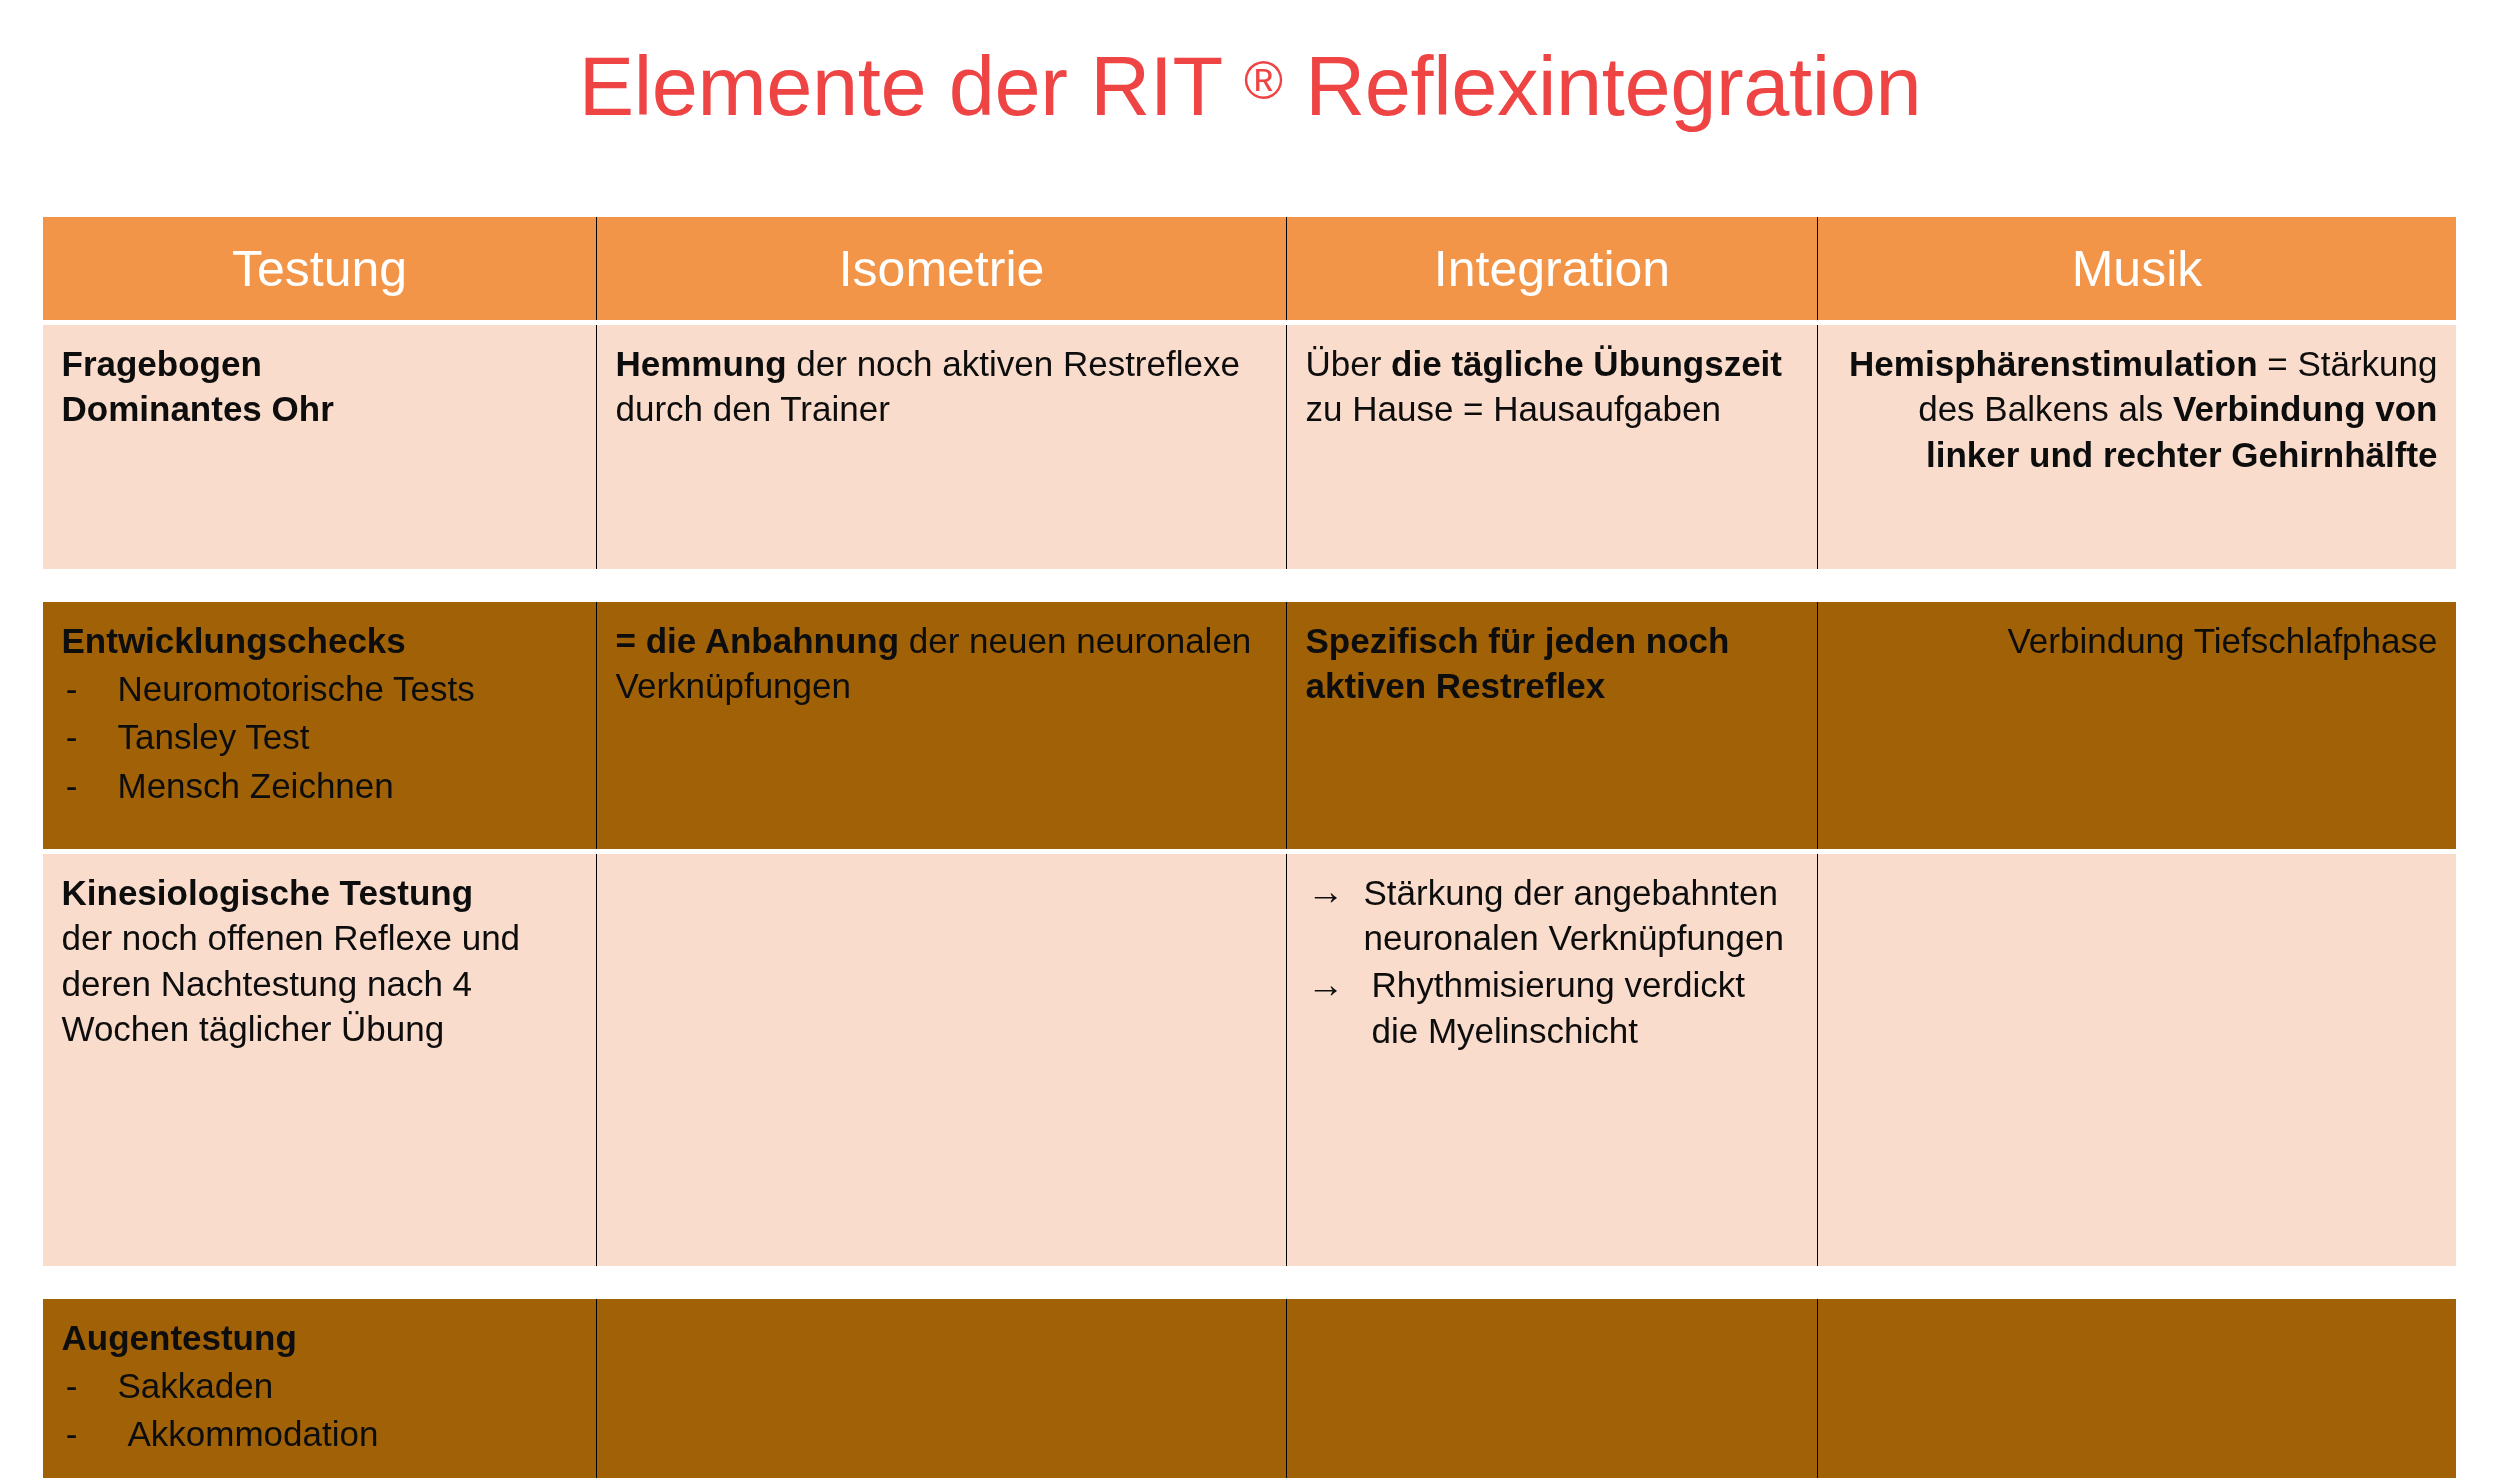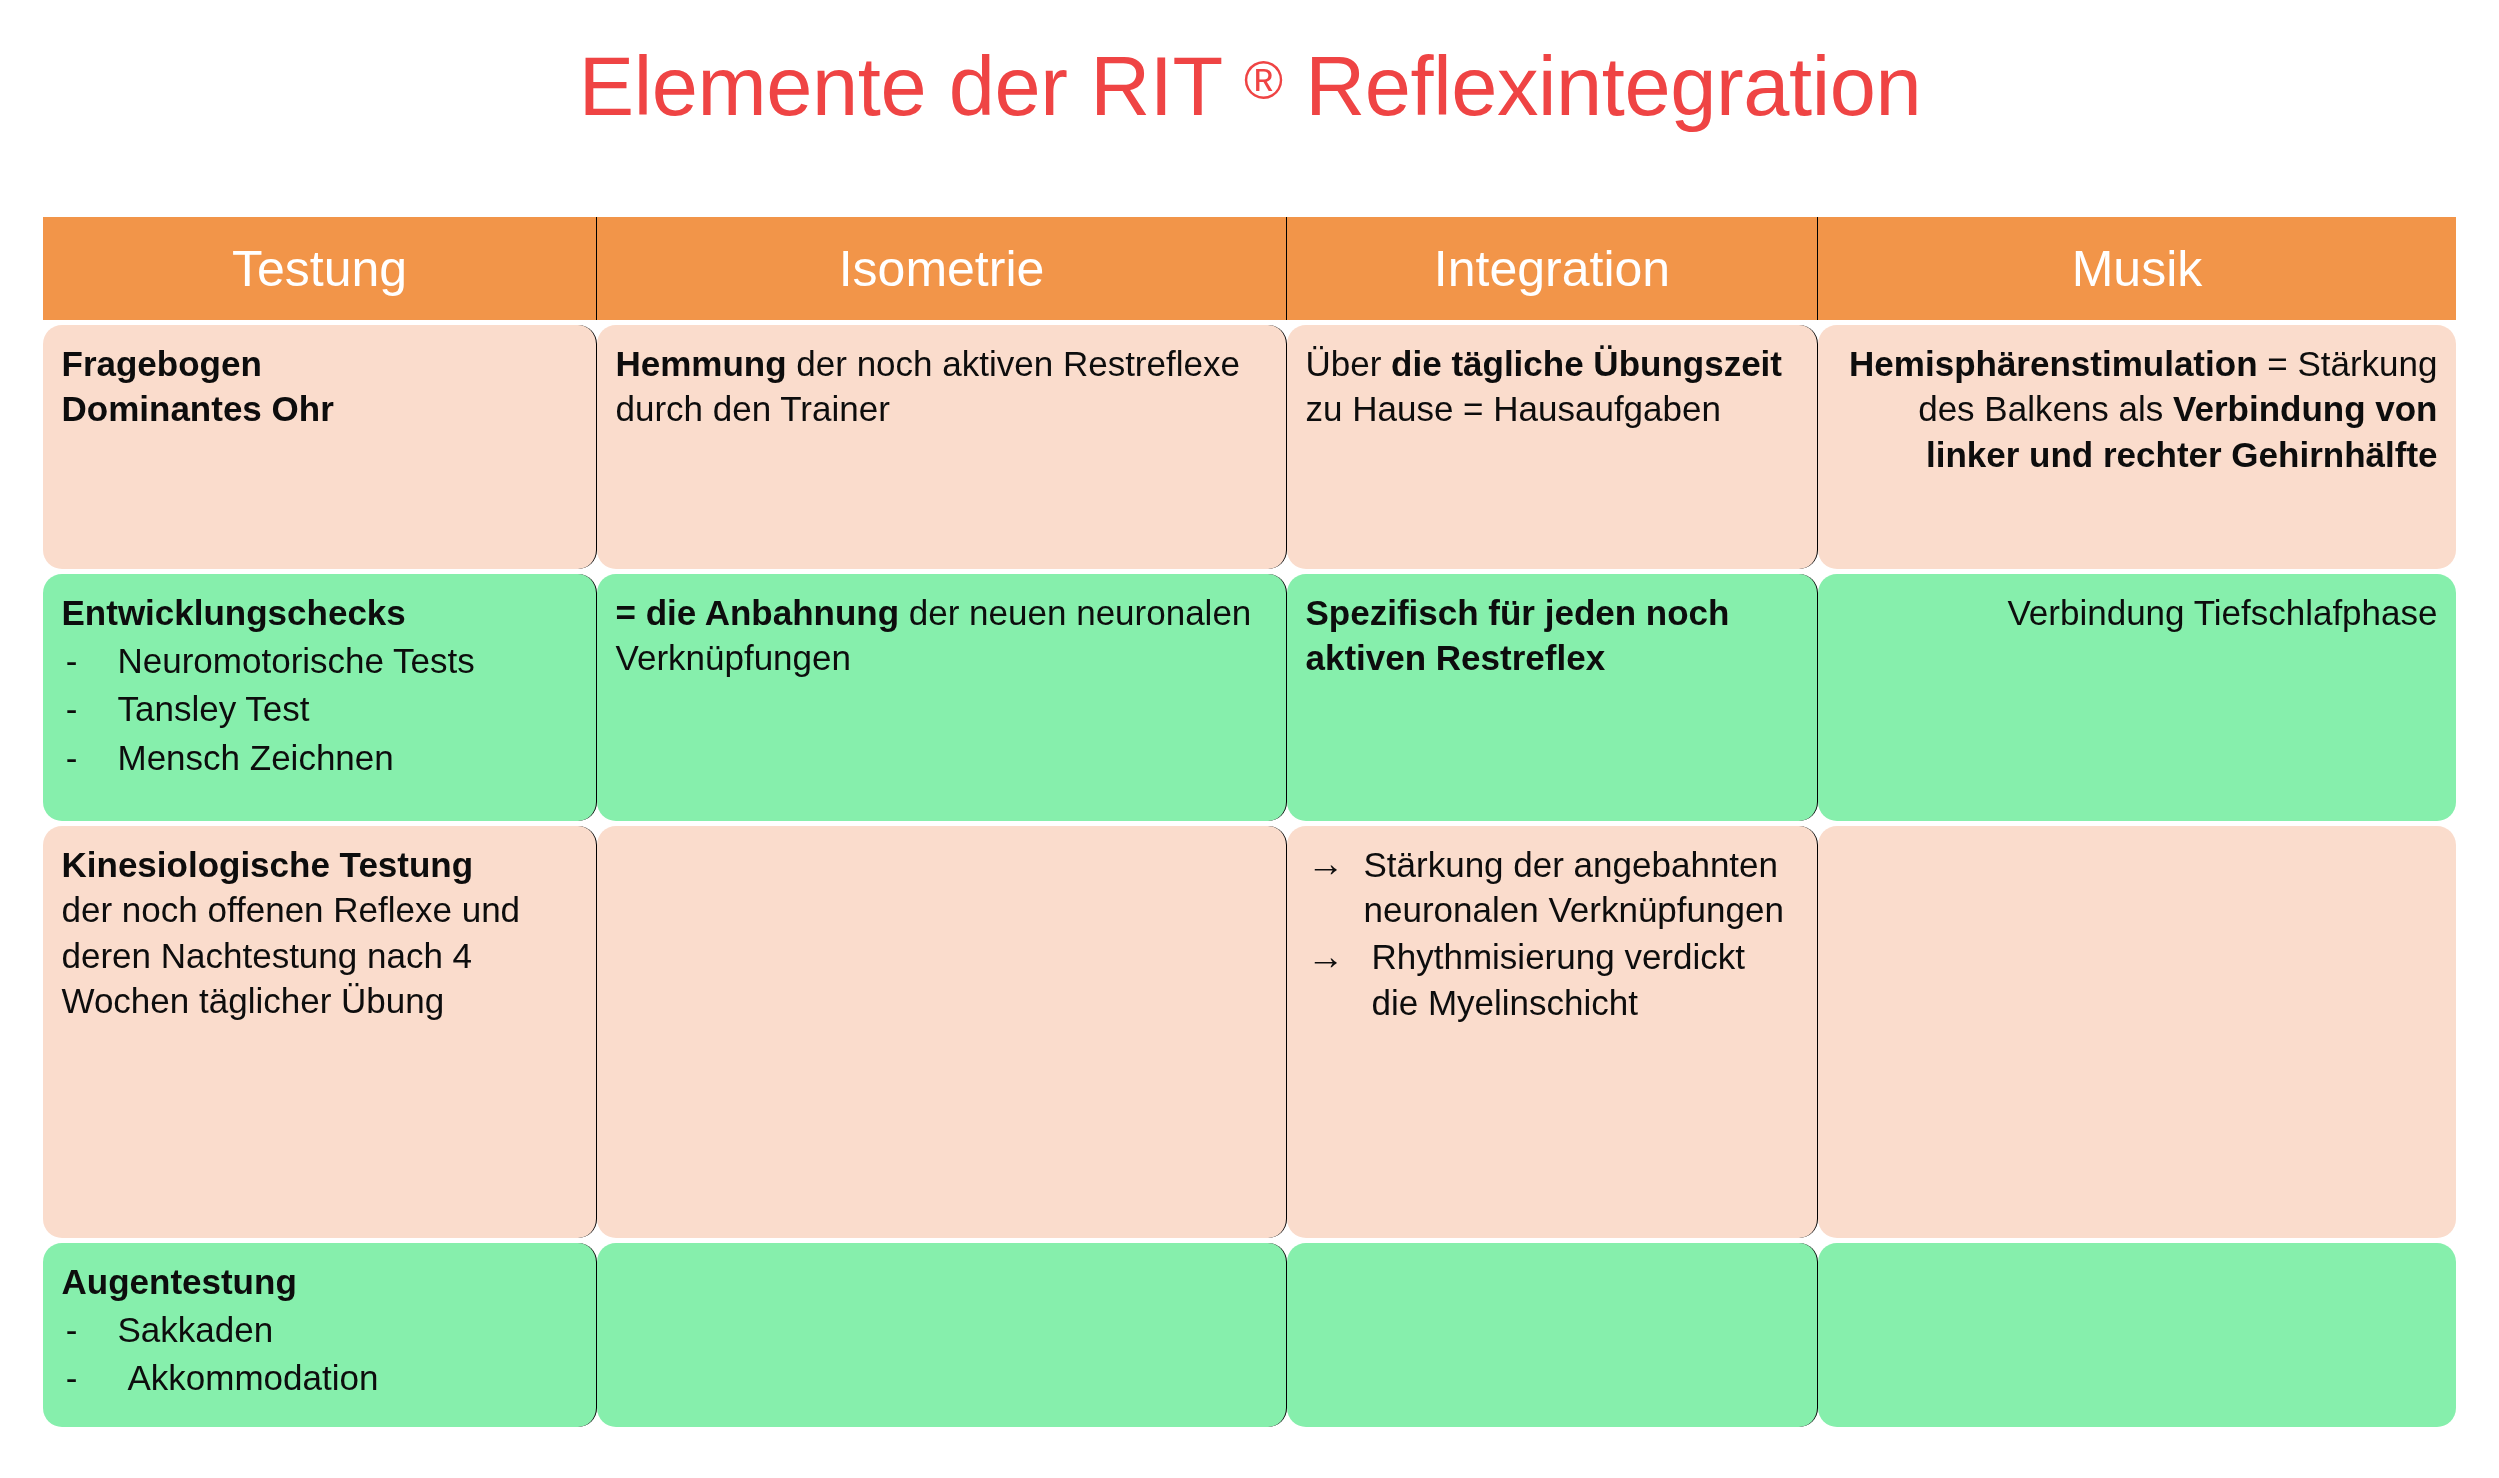--- a/index.html
+++ b/index.html
@@ -81,24 +81,23 @@
     letter-spacing: 0px;
   }
 
   
   .spacer { height: 5px; background: #ffffff; width: 2414px; }
 
   .body-row .cell {
     padding: 15.7px 18.5px 13px 18.5px;
     font-size: 35px;
     line-height: 1.30;
-    border-radius: 19px;
   }
   .body-row.dark .cell { background: #FADCCC; }
-  .body-row.light .cell { background: #86efac; }
+  .body-row.light .cell { background: #a16207; margin-top: 28px; }
 
   .r1 .cell { height: 244px; }
   .r2 .cell { height: 247px; }
   .r3 .cell { height: 412px; }
   .r4 .cell { height: 184px; }
 
   .b { font-weight: bold; }
 
   p.line {
     margin: 0;

